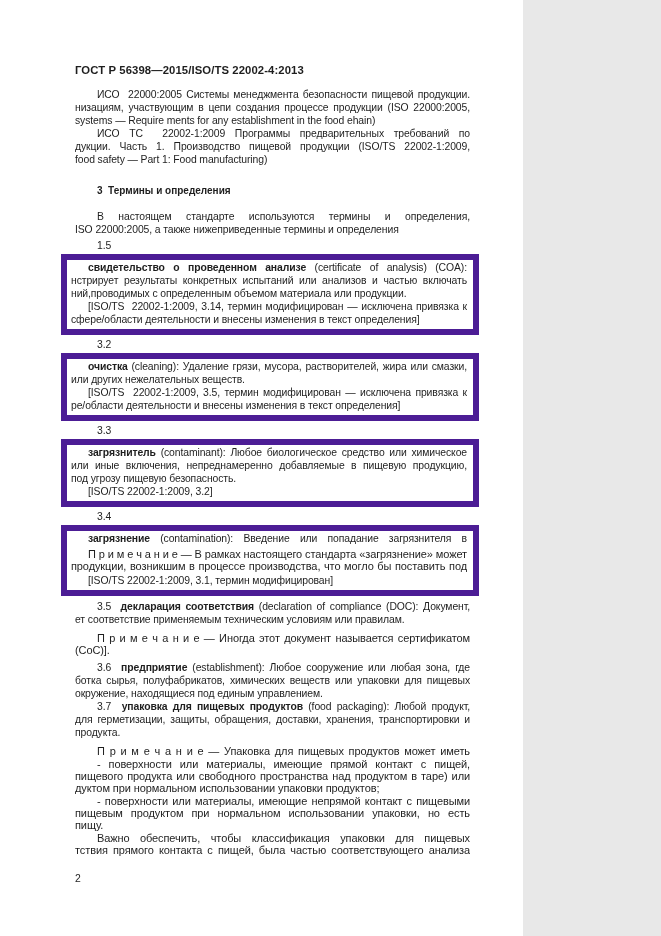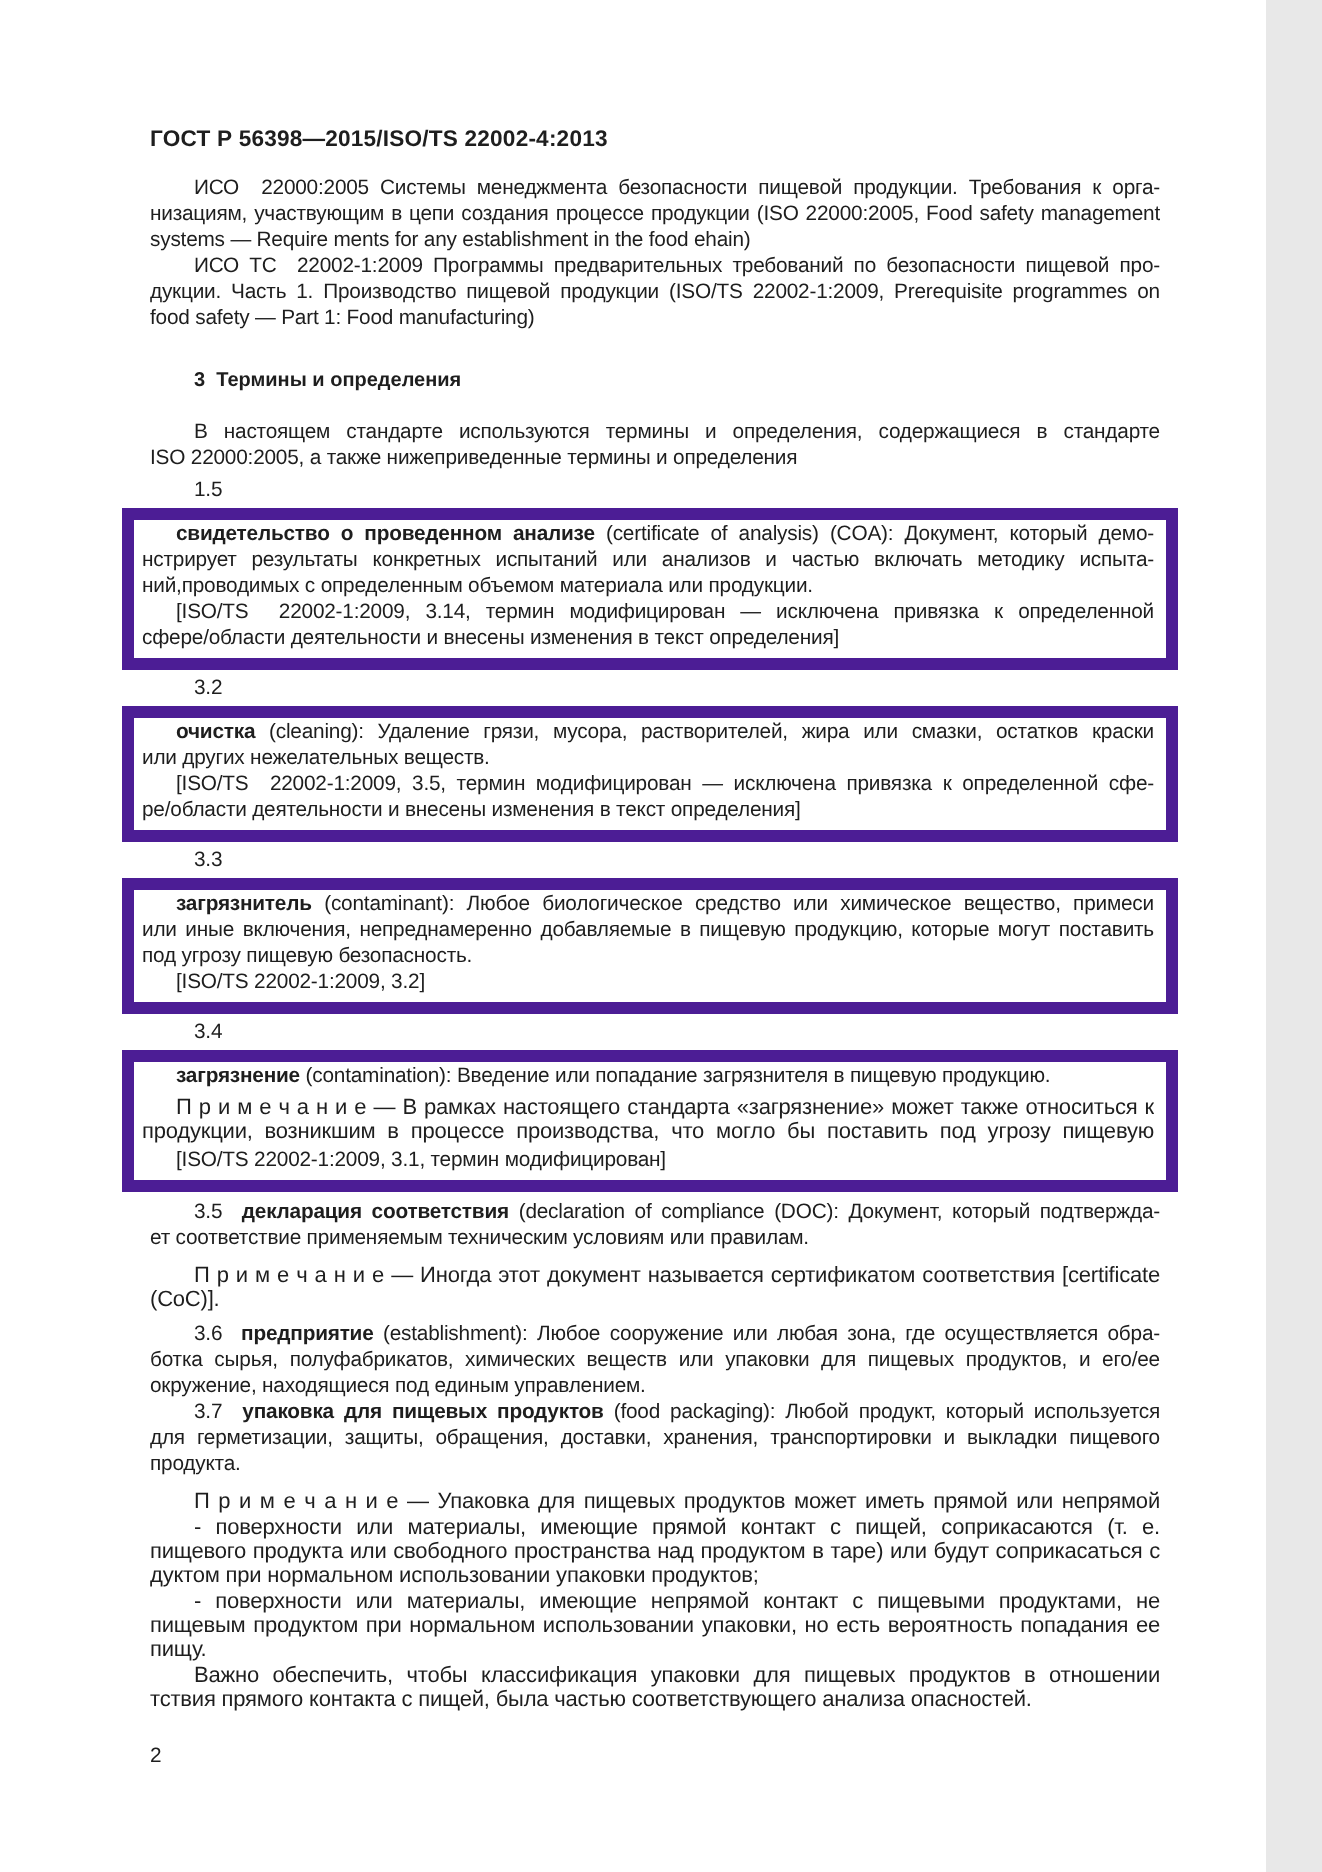--- a/index.html
+++ b/index.html
@@ -1,18 +1,18 @@
 <!DOCTYPE html>
 <html><head>
 <meta charset="utf-8">
 <style>
   html,body{margin:0;padding:0;background:#e8e8e8;}
   .page{
     position:relative;
-    width:633px;height:936px;
+    width:523px;height:936px;
     background:#ffffff;
     box-sizing:border-box;
     padding:64px 53px 0 75px;
     font-family:"Liberation Sans", sans-serif;
     color:#1e1e1e;
     overflow:hidden;
   }
   .docheader{
     font-weight:bold;
     font-size:11.3px;

